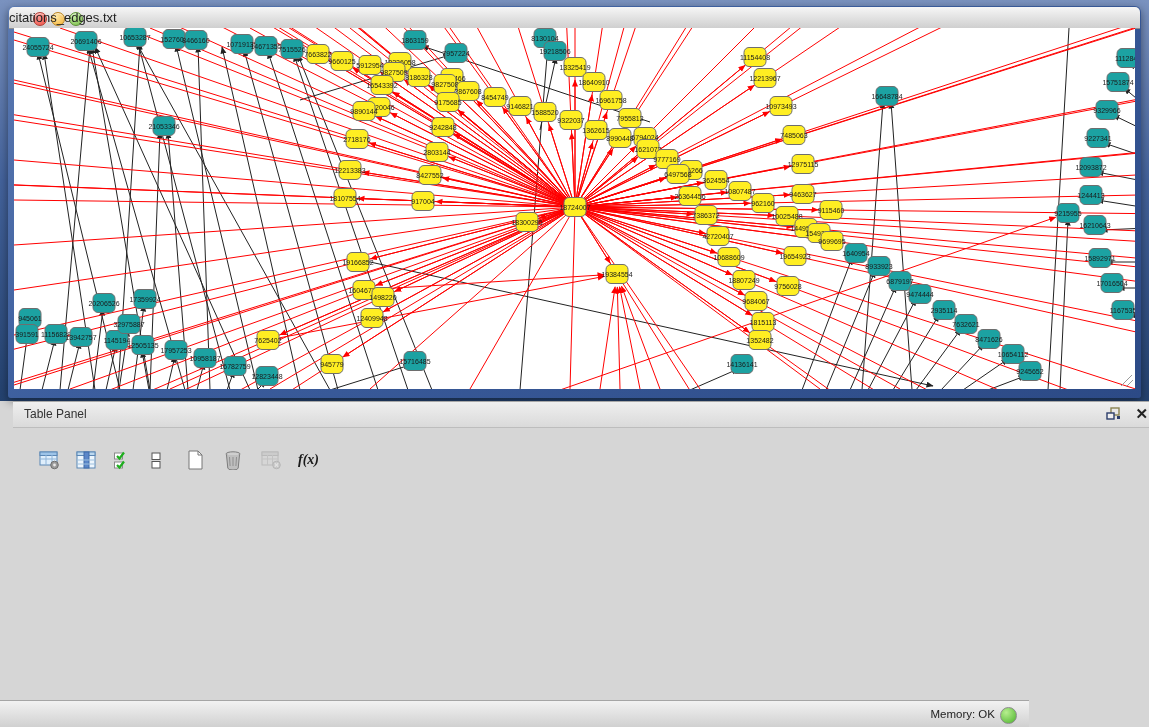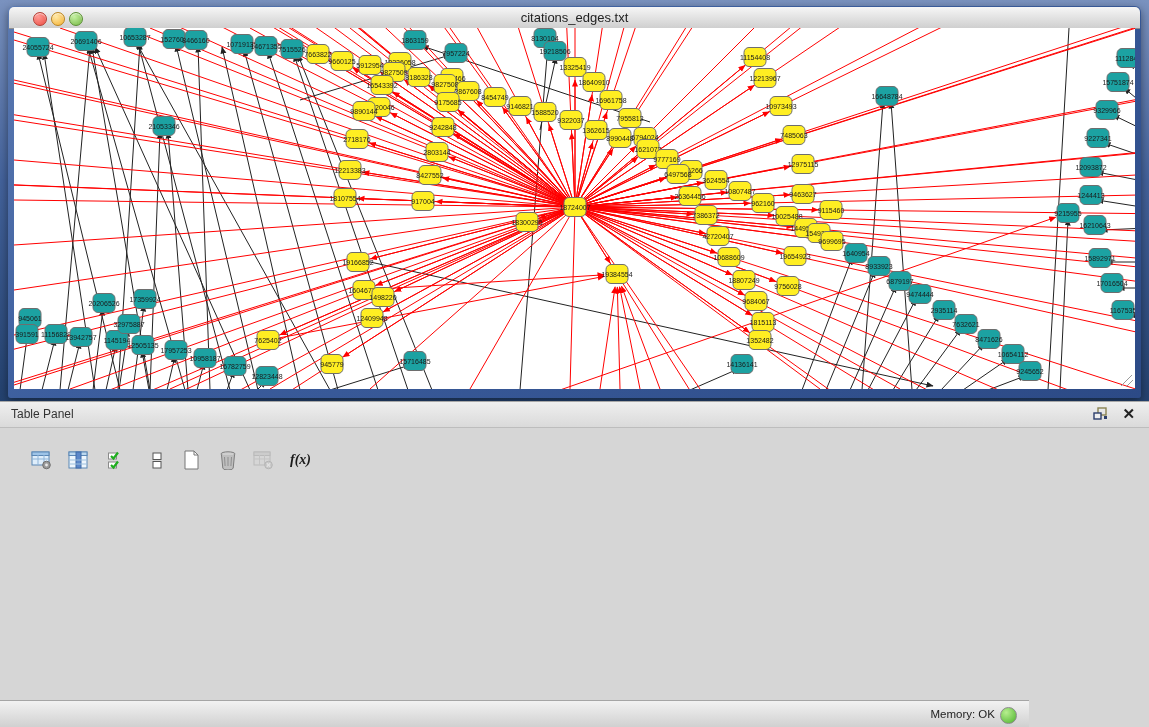--- a/index.html
+++ b/index.html
@@ -8,41 +8,41 @@
   
   .desktop-top{position:absolute;left:0;top:0;width:1149px;height:401px;
     background:linear-gradient(180deg,#7a92bf 0%,#44639c 45%,#24426f 100%);}
   
   .net-window{position:absolute;left:8px;top:6px;width:1133px;height:392px;
     background:linear-gradient(150deg,#5b7ab2 0%,#3c5e9e 40%,#2c4a86 100%);
     border-radius:6px 6px 3px 3px;box-shadow:0 3px 10px rgba(0,0,0,.45);}
   .titlebar{position:absolute;left:1px;top:1px;right:1px;height:21px;
     background:linear-gradient(#f6f6f6,#cfcfcf);border-radius:5px 5px 0 0;
     border-bottom:1px solid #8f8f8f;}
-  .title-text{position:absolute;left:0;right:0;top:3px;text-align:center;
+  .title-text{position:absolute;left:0;right:0;top:3px;text-align:left;
     font-size:13px;color:#222;}
   .tl{position:absolute;top:5px;width:12px;height:12px;border-radius:50%;
     box-shadow:inset 0 1px 1px rgba(255,255,255,.7);}
   .tl.red{left:24px;background:radial-gradient(circle at 35% 30%,#ff9a95,#ec4e43);border:1px solid #b43c32;}
   .tl.yel{left:42px;background:radial-gradient(circle at 35% 30%,#ffe9a8,#f4b02f);border:1px solid #ba8420;}
   .tl.grn{left:60px;background:radial-gradient(circle at 35% 30%,#c5f1a4,#75b843);border:1px solid #5a8f33;}
   .canvas{position:absolute;left:6px;top:22px;width:1121px;height:361px;
     background:#fff;overflow:hidden;}
   .canvas svg{display:block;}
   
-  .tp{position:absolute;left:0;top:401px;width:989px;height:326px;background:#d6d6d6;}
+  .tp{position:absolute;left:13px;top:401px;width:989px;height:326px;background:#d6d6d6;}
   .tp-header{position:absolute;left:0;top:0;width:1149px;height:25px;
     background:linear-gradient(#efefef,#dadada);border-top:1px solid #a8a8a8;
     border-bottom:1px solid #bdbdbd;}
   .tp-title{position:absolute;left:11px;top:5px;font-size:12px;color:#333;}
   .tp-float{position:absolute;right:40px;top:5px;width:16px;height:14px;cursor:pointer;}
   .tp-close{position:absolute;right:14px;top:3px;font-size:15px;font-weight:bold;color:#222;cursor:pointer;}
   
   .toolbar{position:absolute;left:26px;top:44px;height:30px;display:flex;align-items:center;gap:11px;}
-  .tbtn{width:26px;height:26px;display:flex;align-items:center;justify-content:flex-end;cursor:pointer;}
+  .tbtn{width:26px;height:26px;display:flex;align-items:center;justify-content:flex-start;cursor:pointer;}
   .tbtn.disabled{opacity:.45;cursor:default;}
   .fx{font-size:14px;font-style:italic;font-family:"Liberation Serif",serif;color:#1a1a1a;font-weight:bold;}
   
   .statusbar{position:absolute;left:0;top:700px;width:1029px;height:27px;
     background:linear-gradient(#f2f2f2,#cfcfcf);border-top:1px solid #a5a5a5;}
   .mem{position:absolute;right:34px;top:7px;font-size:11.5px;color:#222;}
   .memlight{position:absolute;right:12px;top:6px;width:15px;height:15px;border-radius:50%;
     background:radial-gradient(circle at 35% 30%,#b7ef8f,#44b02b);border:1px solid #8a8a8a;}
 </style>
 </head>

